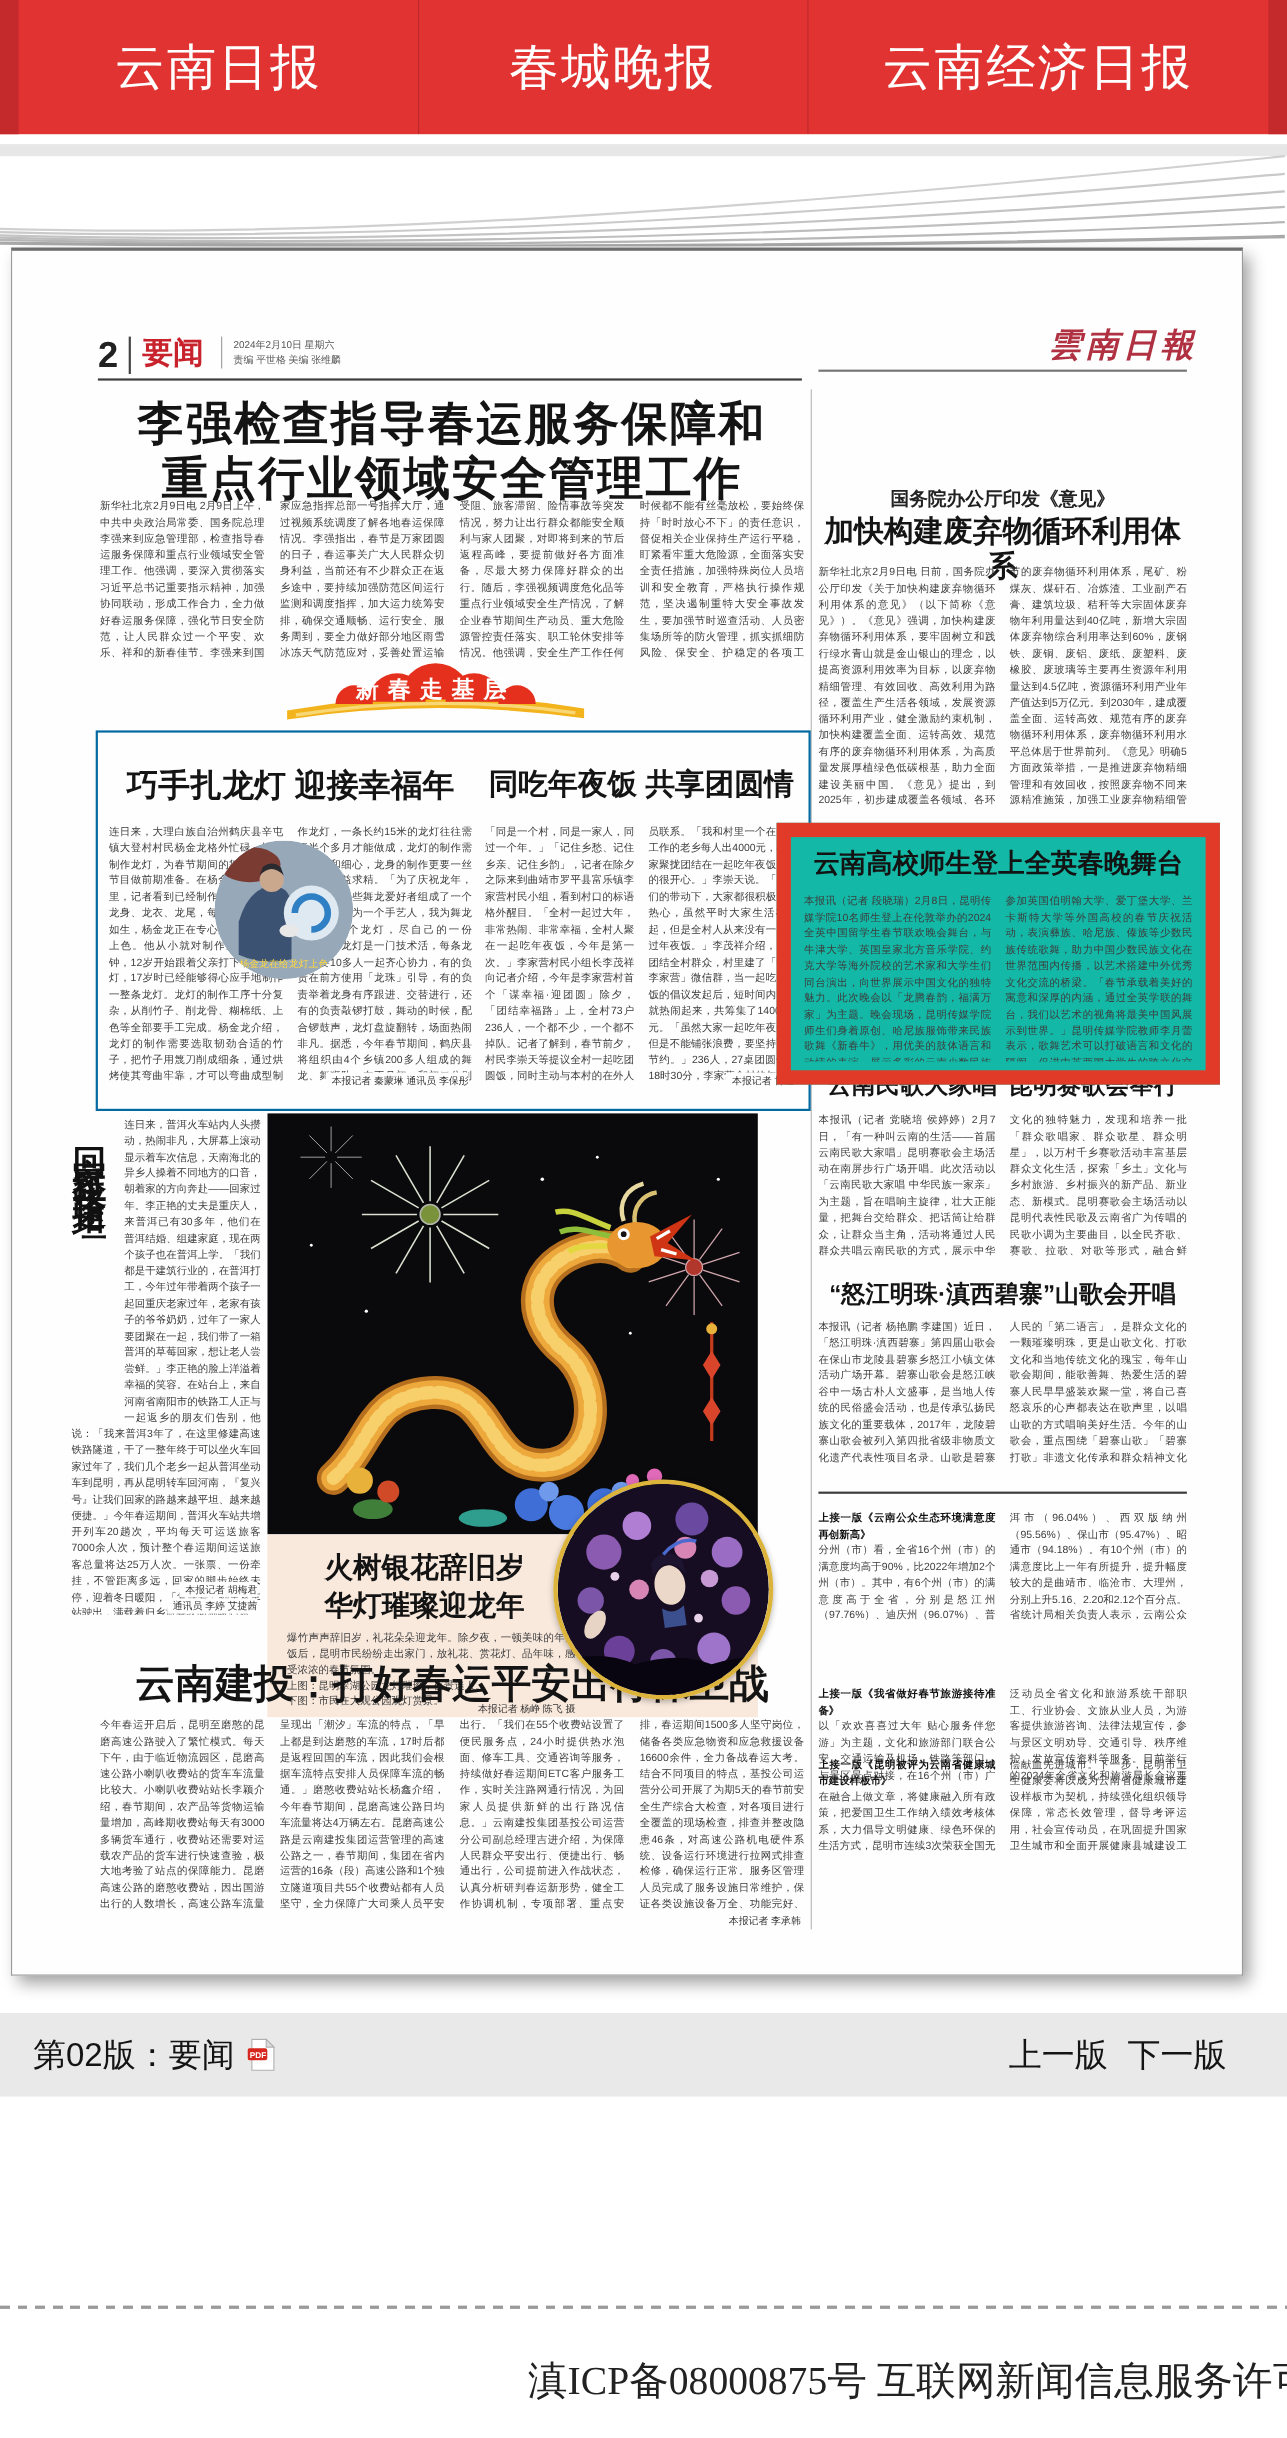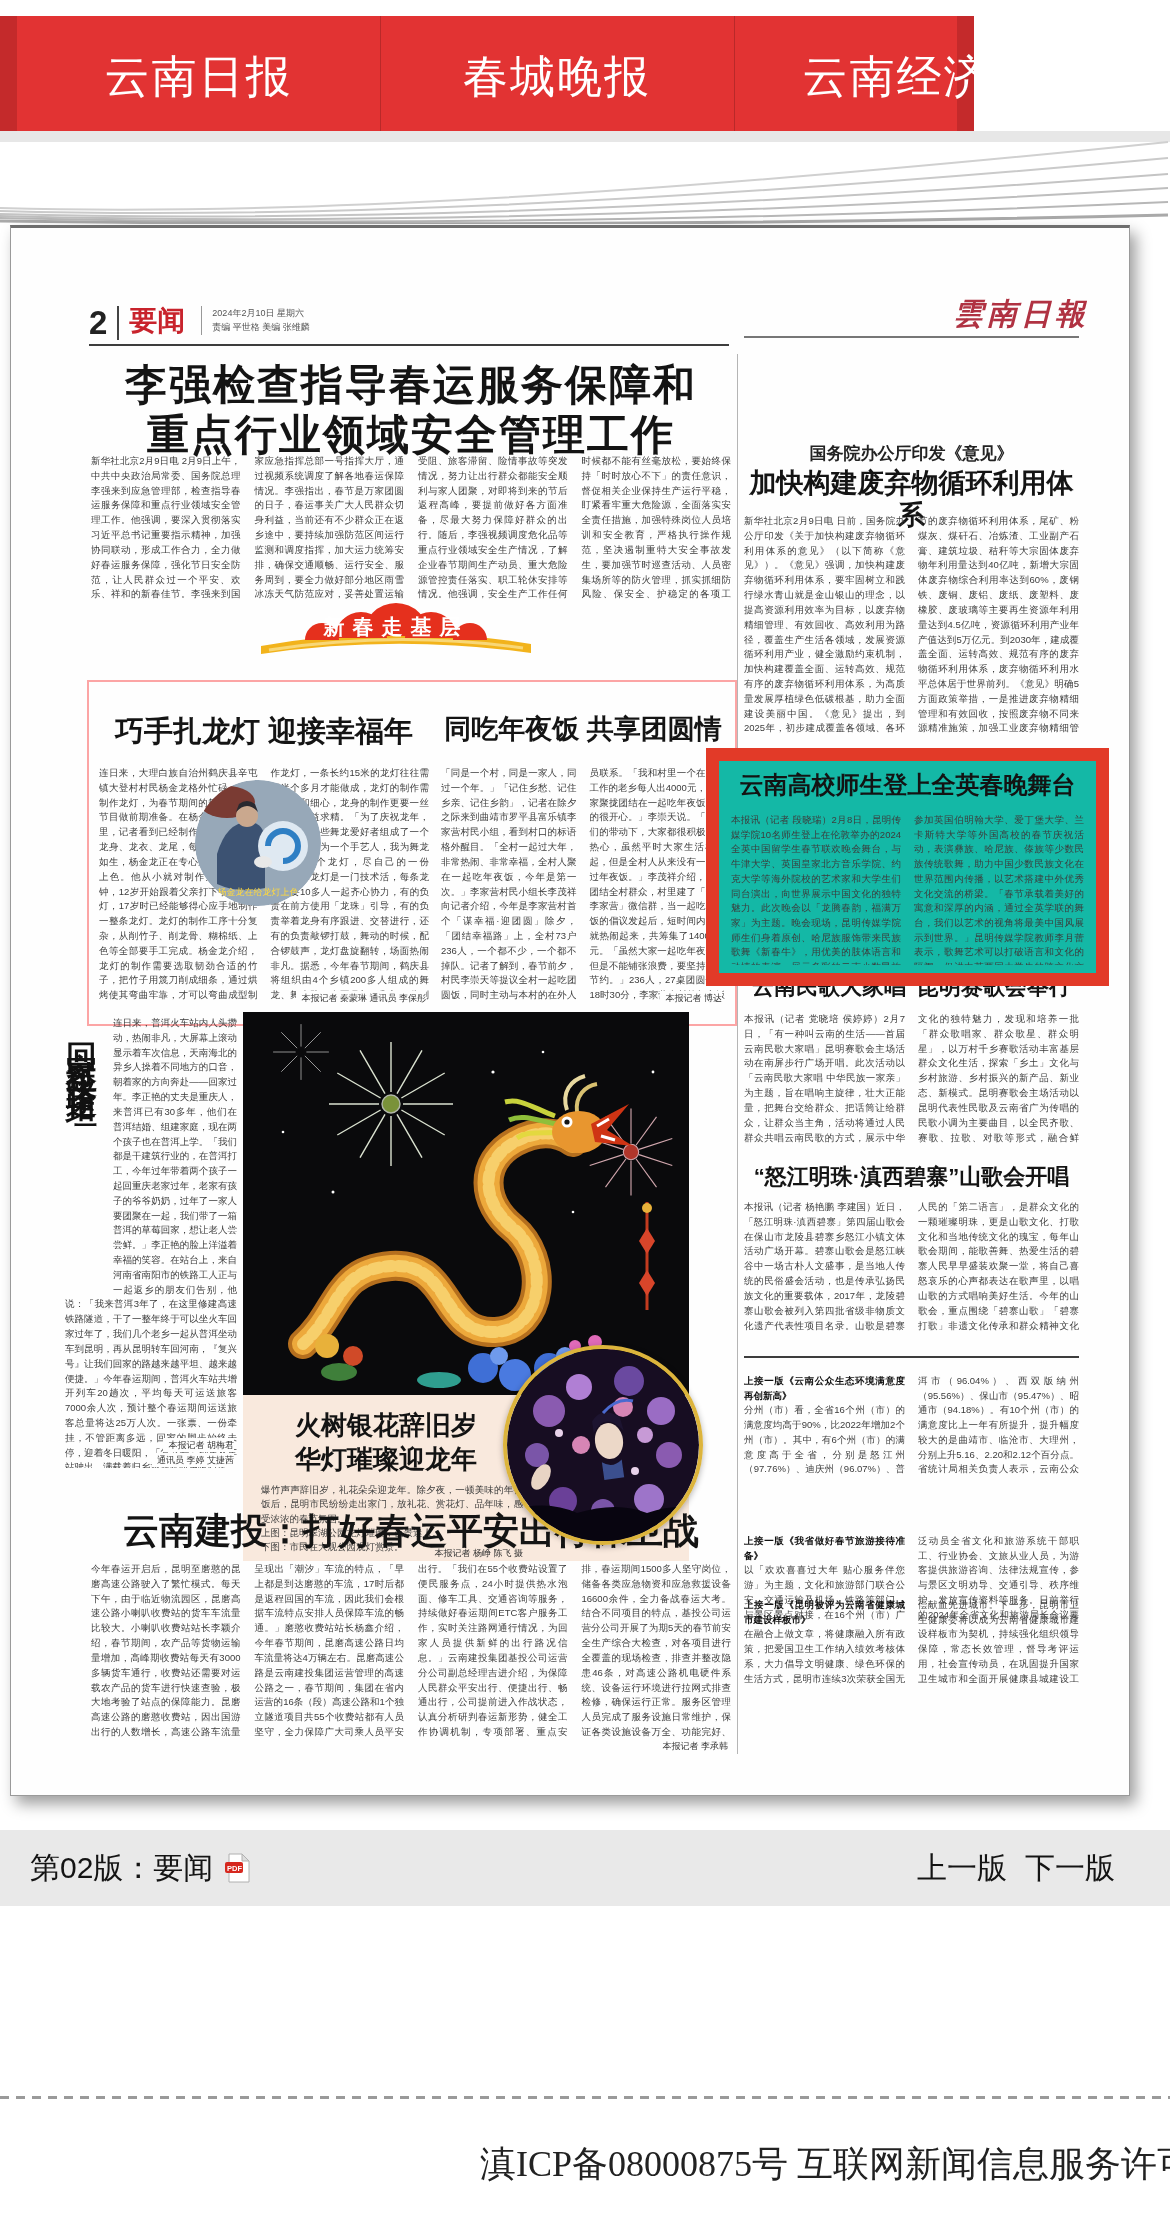--- a/index.html
+++ b/index.html
@@ -1,19 +1,19 @@
 <!DOCTYPE html>
 <html><head>
 <meta charset="utf-8">
 <style>
   html,body{margin:0;padding:0;background:#fff;}
   .screen{position:relative;width:1170px;height:2216px;background:#fff;overflow:hidden;
           font-family:"Liberation Sans",sans-serif;}
   
-  .tabbar{position:absolute;left:0;top:16px;width:974px;height:122px;background:#e23333;}
+  .tabbar{position:absolute;left:0;top:0;width:1170px;height:122px;background:#e23333;}
   .tabbar .edge{position:absolute;top:0;bottom:0;width:17px;background:#c42a2b;}
   .tabbar .edge.l{left:0}.tabbar .edge.r{right:0}
   .tabbar .tdiv{position:absolute;top:0;bottom:0;width:1px;background:rgba(0,0,0,.18);}
   .tab{position:absolute;top:0;height:122px;display:flex;align-items:center;justify-content:center;
        color:#fff;font-size:45px;letter-spacing:2px;cursor:pointer;}
   .band{position:absolute;left:0;top:131px;width:1170px;height:11px;background:#e7e7e7;}
   .fan{position:absolute;left:0;top:112px;}
   
   .page{position:absolute;left:10px;top:225px;width:1118px;height:1567px;background:#fefefe;
         border:1px solid #9a9a9a;border-top:3px solid #6e6e6e;
@@ -28,21 +28,21 @@
   .pg-dates{margin-left:16px;border-left:1px solid #999;padding-left:10px;font-size:9px;color:#555;line-height:1.6;}
   .rule{position:absolute;background:#3d3d3d;}
   .hl{position:absolute;font-weight:900;color:#141414;text-align:center;line-height:1.18;}
   .bodytext{position:absolute;font-size:9.5px;line-height:1.56;text-align:justify;color:#3c3c3c;overflow:hidden;}
   .cols2{column-count:2;column-gap:13px;}
   .cols4{column-count:4;column-gap:14px;}
   .byline{position:absolute;right:3px;bottom:1px;background:#fefefe;padding-left:5px;font-size:9px;color:#333;}
   .vdiv{position:absolute;width:1px;background:#b5b5b5;}
   .kicker{position:absolute;text-align:center;font-weight:bold;color:#222;}
   
-  .festbox{position:absolute;left:76px;top:452px;width:646px;height:342px;border:2px solid #fca5a5;}
+  .festbox{position:absolute;left:76px;top:436px;width:646px;height:342px;border:2px solid #0369a1;}
   .fb{position:absolute;top:6px;}
   .circlephoto{position:absolute;border-radius:50%;overflow:hidden;}
   
   .vheadline{float:left;writing-mode:vertical-rl;font-size:31px;font-weight:900;color:#111;
              letter-spacing:9px;width:40px;height:268px;margin:2px 8px 2px 0;}
   .captionbox{position:absolute;left:232px;top:1167px;width:446px;height:166px;background:#f9e9dd;}
   .cap-title{position:absolute;left:28px;top:14px;width:230px;text-align:center;font-size:26px;
              font-weight:900;color:#131313;line-height:1.3;}
   .cap-text{position:absolute;left:18px;top:88px;width:262px;font-size:9.5px;line-height:1.5;
             text-align:justify;color:#3c3c3c;}

